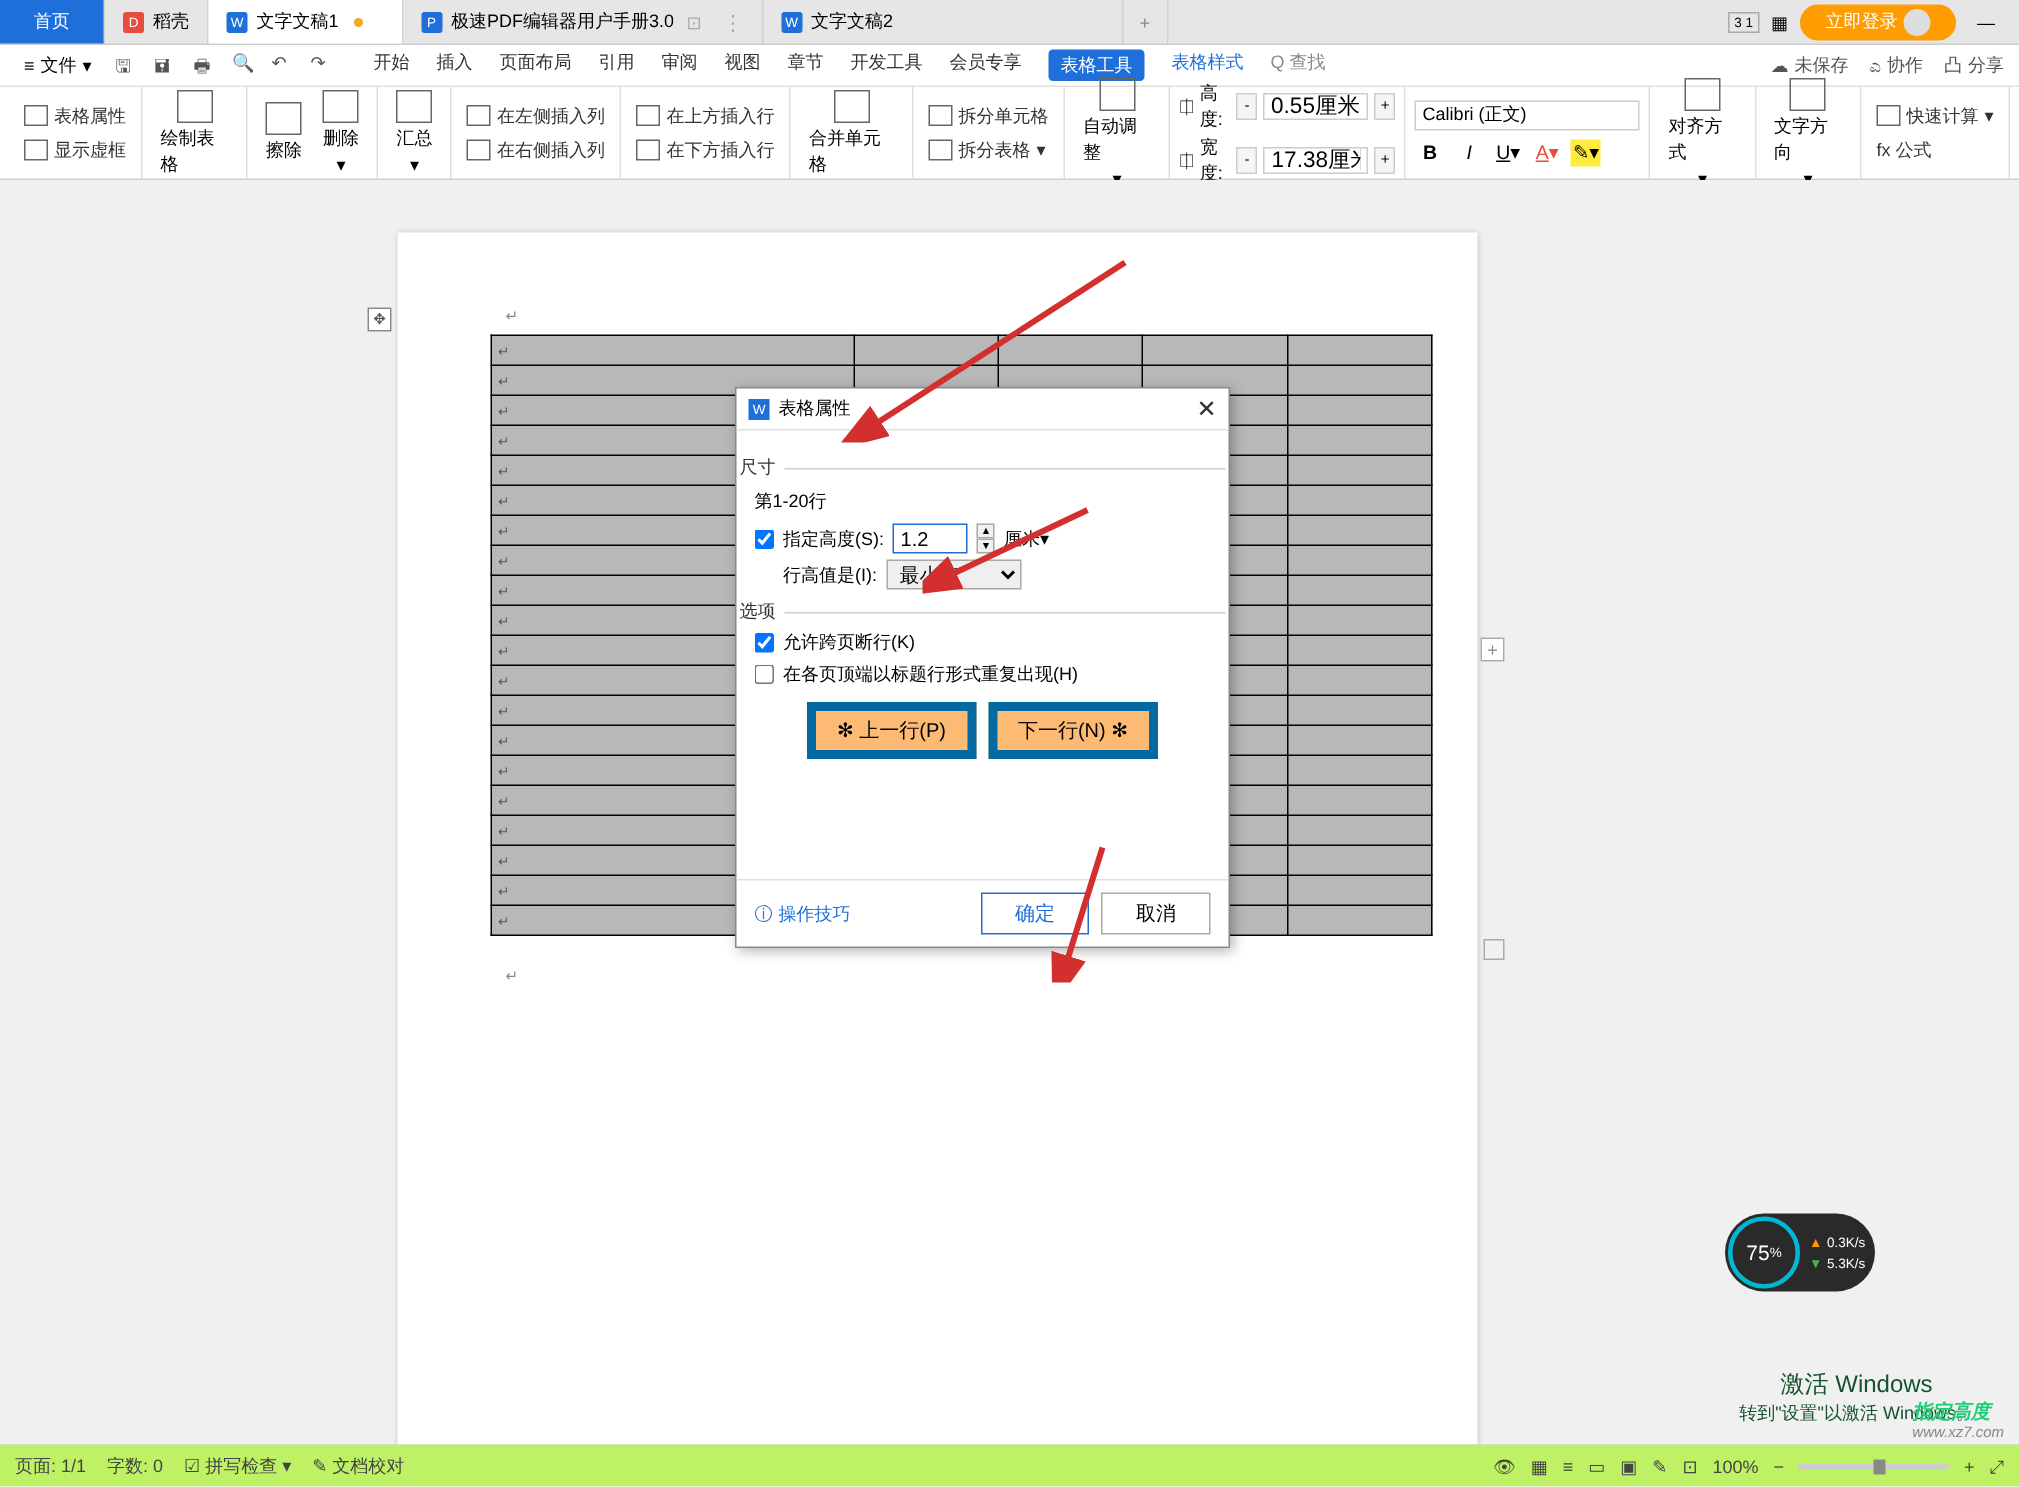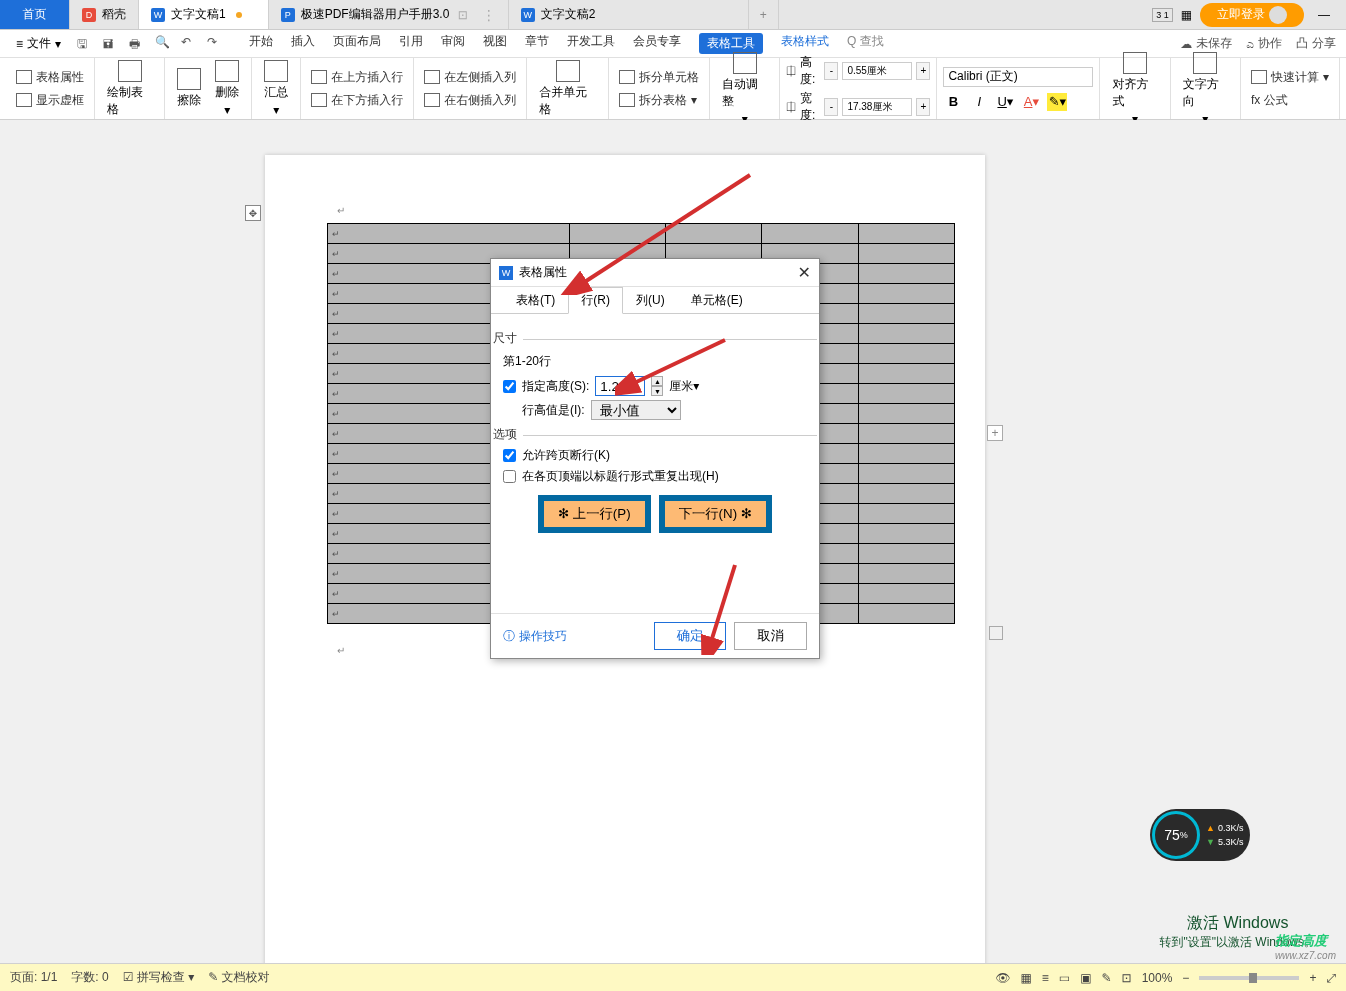--- a/index.html
+++ b/index.html
@@ -32,21 +32,21 @@
 
 
 .ribbon { height: 62px; display: flex; align-items: stretch; border-bottom: 1px solid #d0d0d0; background: #fff; padding: 0 6px; }
 .ribbon-group { display: flex; flex-direction: column; justify-content: center; padding: 4px 6px; border-right: 1px solid #e0e0e0; gap: 2px; }
 .ribbon-group.col { flex-direction: column; }
 .ribbon-btn { display: flex; align-items: center; gap: 4px; padding: 2px 4px; cursor: pointer; color: #333; white-space: nowrap; }
 .ribbon-btn .sq { width: 16px; height: 14px; border: 1px solid #666; display: inline-block; }
 .ribbon-big { display: flex; flex-direction: column; align-items: center; gap: 2px; padding: 4px 6px; cursor: pointer; }
 .ribbon-big .icon-lg { width: 24px; height: 22px; border: 1px solid #666; }
 .ribbon-row { display: flex; gap: 4px; align-items: center; }
-.ribbon-input { width: 70px; height: 18px; border: 1px solid #ccc; padding: 0 4px; font-size: 10px; }
+.ribbon-input { width: 70px; height: 18px; border: 1px solid #ccc; padding: 0 4px; font-size: 15px; }
 .spin { display: inline-flex; }
 .spin button { width: 14px; height: 18px; border: 1px solid #ccc; background: #f5f5f5; font-size: 10px; padding: 0; cursor: pointer; }
 .font-select { width: 150px; height: 20px; border: 1px solid #ccc; padding: 0 4px; font-size: 12px; }
 .fmt-btns { display: flex; gap: 6px; margin-top: 4px; }
 .fmt-btn { width: 20px; height: 18px; border: none; background: none; cursor: pointer; font-size: 13px; }
 
 
 .doc-area { position: absolute; top: 120px; left: 0; right: 0; bottom: 28px; background: #f0f0f0; overflow: hidden; }
 .page { position: absolute; left: 265px; top: 35px; width: 720px; height: 820px; background: #fff; box-shadow: 0 0 4px rgba(0,0,0,0.2); }
 .table-anchor { position: absolute; left: -20px; top: 50px; width: 16px; height: 16px; border: 1px solid #888; background: #fff; display: flex; align-items: center; justify-content: center; font-size: 10px; color: #555; cursor: move; }
@@ -79,21 +79,21 @@
 .nav-btn { padding: 4px 14px; border: 6px solid #0369a1; background: #fdba74; cursor: pointer; }
 .dialog-footer { display: flex; align-items: center; padding: 8px 12px; border-top: 1px solid #e0e0e0; margin-top: 60px; }
 .tips-link { color: #1e6fd9; cursor: pointer; display: flex; align-items: center; gap: 4px; }
 .dlg-btn { padding: 4px 22px; border: 1px solid #aaa; background: #fff; cursor: pointer; margin-left: 8px; }
 .dlg-btn.primary { border-color: #1e6fd9; color: #1e6fd9; }
 
 
 .arrow { position: absolute; z-index: 200; pointer-events: none; }
 
 
-.status-bar { position: absolute; bottom: 0; left: 0; right: 0; height: 28px; background: #fef9c3; border-top: 1px solid #d0d0d0; display: flex; align-items: center; padding: 0 10px; gap: 14px; font-size: 12px; color: #444; }
+.status-bar { position: absolute; bottom: 0; left: 0; right: 0; height: 28px; background: #bef264; border-top: 1px solid #d0d0d0; display: flex; align-items: center; padding: 0 10px; gap: 14px; font-size: 12px; color: #444; }
 .status-right { margin-left: auto; display: flex; align-items: center; gap: 10px; }
 .zoom-slider { width: 100px; height: 4px; background: #ccc; position: relative; }
 .zoom-slider::after { content: ""; position: absolute; left: 50%; top: -3px; width: 8px; height: 10px; background: #888; }
 
 
 .watermark { position: absolute; right: 30px; bottom: 40px; text-align: center; color: #14532d; font-size: 16px; z-index: 5; }
 .watermark .sub { font-size: 12px; }
 .site-logo { position: absolute; right: 10px; bottom: 30px; z-index: 6; font-size: 13px; color: #2c7; font-style: italic; }
 
 
@@ -197,35 +197,35 @@
         <span>擦除</span>
       </div>
     <div class="ribbon-big"><span class="icon-lg"></span><span>删除</span>▾</div>
   </div>
   <div class="ribbon-group">
     <div class="ribbon-big"><span class="icon-lg"></span><span>汇总</span>▾</div>
   </div>
   <div class="ribbon-group col">
     <div class="ribbon-btn">
         <span class="sq"></span>
+        <span>在左侧插入列</span>
+      </div>
+    <div class="ribbon-btn">
+        <span class="sq"></span>
+        <span>在右侧插入列</span>
+      </div>
+  </div>
+  <div class="ribbon-group col">
+    <div class="ribbon-btn">
+        <span class="sq"></span>
         <span>在上方插入行</span>
       </div>
     <div class="ribbon-btn">
         <span class="sq"></span>
         <span>在下方插入行</span>
-      </div>
-  </div>
-  <div class="ribbon-group col">
-    <div class="ribbon-btn">
-        <span class="sq"></span>
-        <span>在左侧插入列</span>
-      </div>
-    <div class="ribbon-btn">
-        <span class="sq"></span>
-        <span>在右侧插入列</span>
       </div>
   </div>
   <div class="ribbon-group">
     <div class="ribbon-big">
         <span class="icon-lg"></span>
         <span>合并单元格</span>
       </div>
   </div>
   <div class="ribbon-group col">
     <div class="ribbon-btn">
@@ -463,26 +463,20 @@
     </defs>
   <line x1="40" y1="10" x2="15" y2="90" stroke="#d32f2f" stroke-width="4" marker-end="url(#ah3)"></line>
 </svg>
 
 <div class="dialog">
   <div class="dialog-title">
     <span class="icon">W</span>
     <span>表格属性</span>
     <span class="dialog-close">✕</span>
   </div>
-  <div class="dialog-tabs">
-    <div class="dialog-tab">表格(T)</div>
-    <div class="dialog-tab active">行(R)</div>
-    <div class="dialog-tab">列(U)</div>
-    <div class="dialog-tab">单元格(E)</div>
-  </div>
   <div class="dialog-body">
     <div class="fieldset-label">尺寸</div>
     <div class="sub-label">第1-20行</div>
     <div class="form-row">
       <input type="checkbox" checked="" style="">
       <span>指定高度(S):</span>
       <input class="num-input" value="1.2" style="">
       <div class="spin-v">
         <button>▲</button>
         <button>▼</button>

